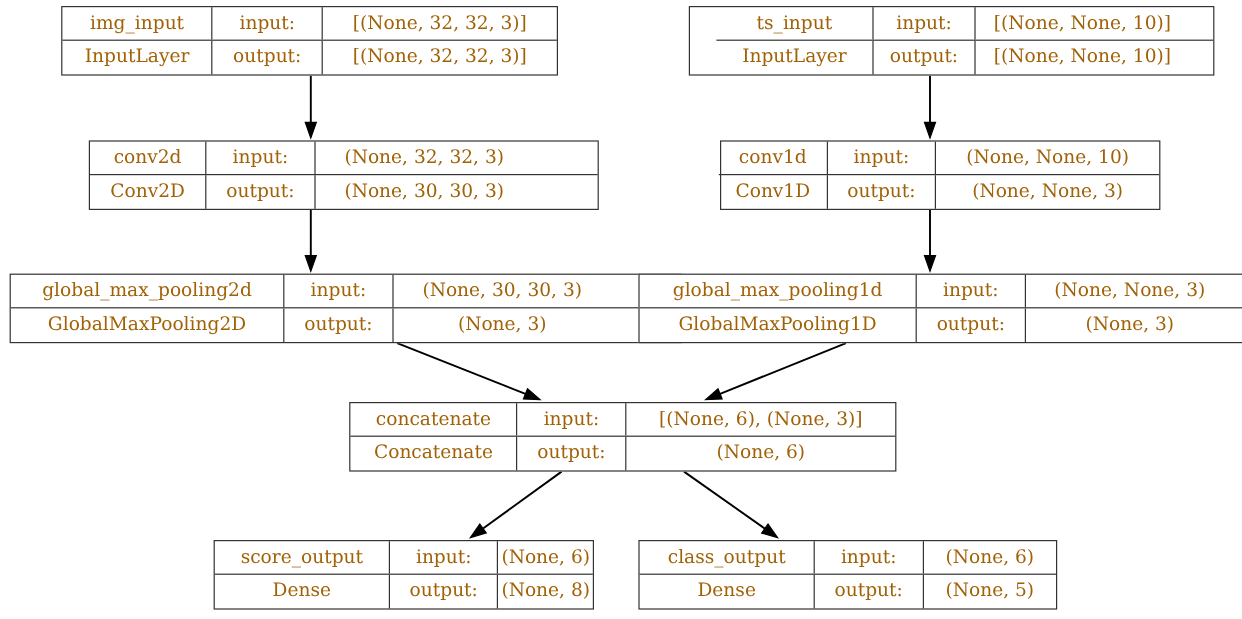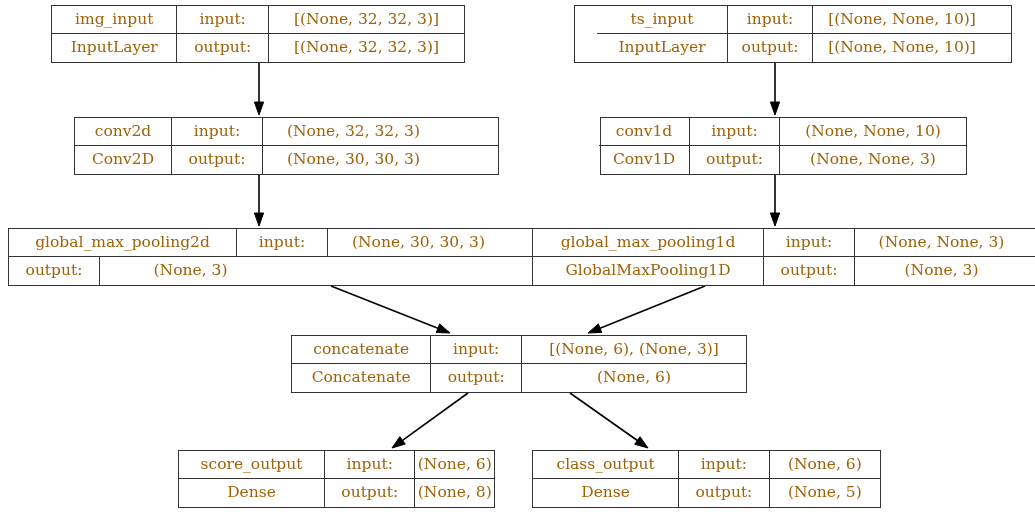--- a/index.html
+++ b/index.html
@@ -145,20 +145,21 @@
           <div class="cell c-shape" style="width:186px">(None, None, 3)</div>
         </div>
       </div>
       <div class="node" style="left: 8px; top: 228px; width: 560px; height: 58px;">
         <div class="row top">
           <div class="cell c-name" style="width:228px">global_max_pooling2d</div>
           <div class="cell c-label" style="width:91px">input:</div>
           <div class="cell c-shape" style="width:181px">(None, 30, 30, 3)</div>
         </div>
         <div class="row bottom">
+          <div class="cell c-name" style="width:228px">GlobalMaxPooling2D</div>
           <div class="cell c-label" style="width:91px">output:</div>
           <div class="cell c-shape" style="width:181px">(None, 3)</div>
         </div>
       </div>
       <div class="node" style="left: 532px; top: 228px; width: 581px; height: 58px;">
         <div class="row top">
           <div class="cell c-name" style="width:231px">global_max_pooling1d</div>
           <div class="cell c-label" style="width:91px">input:</div>
           <div class="cell c-shape" style="width:173px">(None, None, 3)</div>
         </div>

